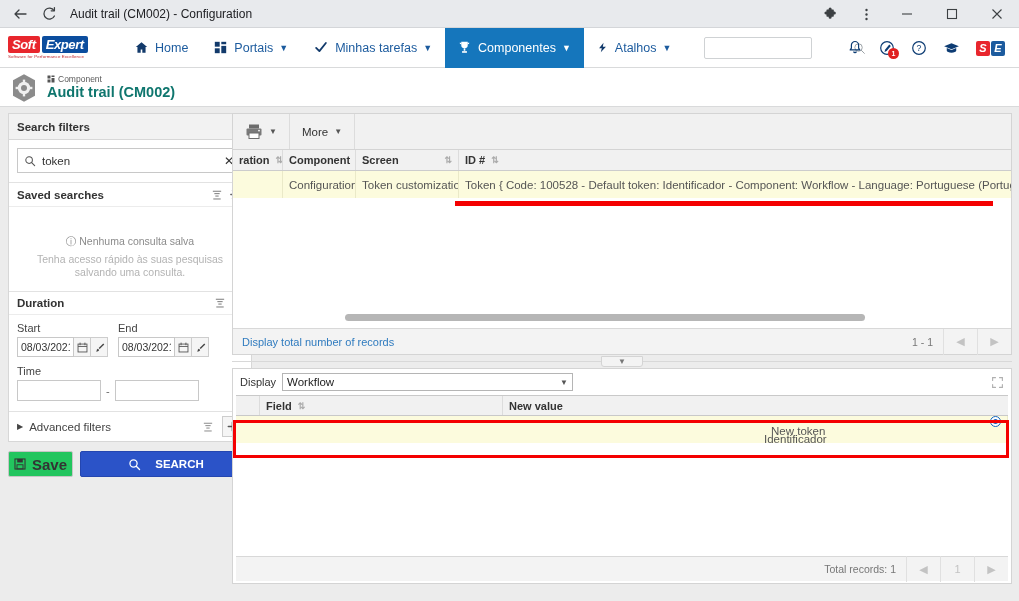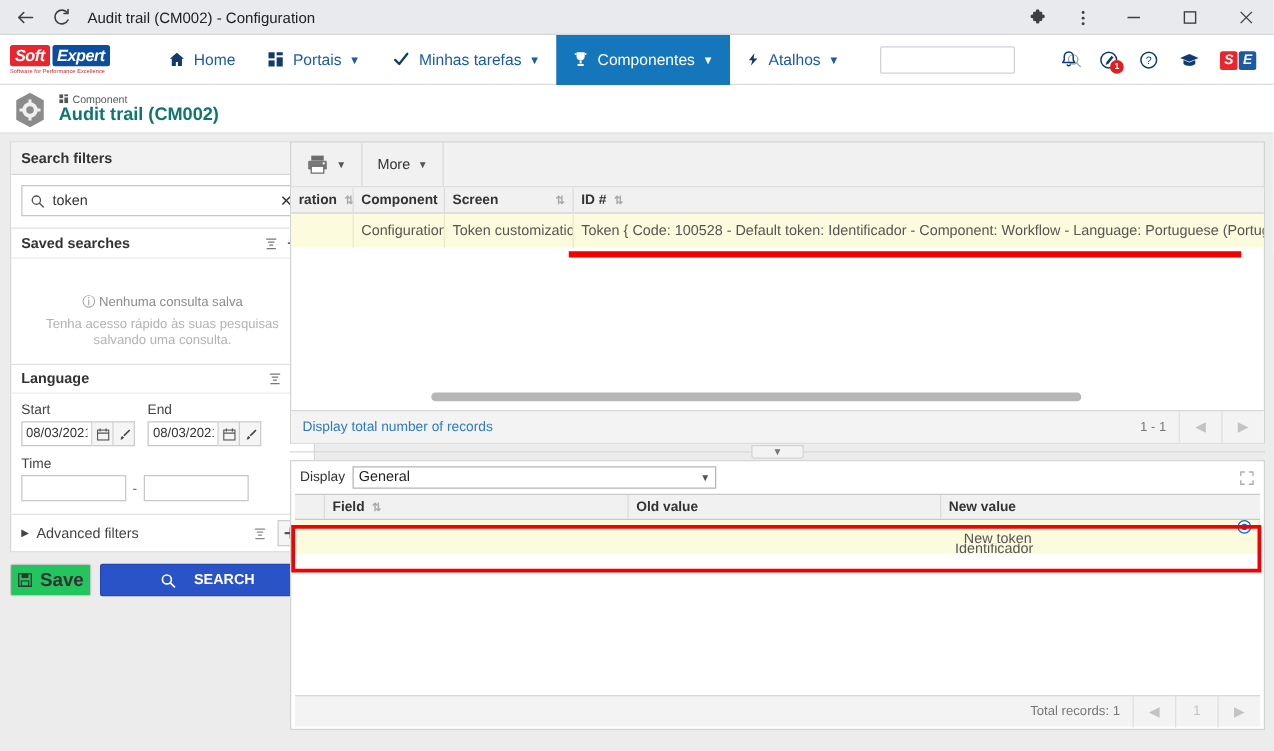--- a/index.html
+++ b/index.html
@@ -486,21 +486,21 @@
         </div>
         <div class="saved-empty">
           <div class="l1">
             <span>ⓘ</span>
             <span>Nenhuma consulta salva</span>
           </div>
           <div class="l2">Tenha acesso rápido às suas pesquisas salvando uma consulta.</div>
         </div>
 
         <div class="sect-hdr" style="border-top:1px solid #e2e2e2;">
-          <span class="t">Language</span>
+          <span class="t">Duration</span>
           <span class="sect-tools">
             <span>
               <svg width="12" height="12" viewBox="0 0 16 16">
                   <path d="M3 3h10M5 6.2h6M6.3 9.4h3.4" stroke="#777" stroke-width="1.3" stroke-linecap="round"></path>
                   <path d="M3.6 13.3h8.8" stroke="#777" stroke-width="1.3" stroke-linecap="round"></path>
                 </svg>
             </span>
             <span style="font-size:12px;color:#444;">✕</span>
           </span>
         </div>
@@ -668,41 +668,38 @@
       <div class="splitter">
         <div class="line"></div>
         <div class="knob">▼</div>
       </div>
 
       <div class="lower">
         <div class="display-bar">
           <div class="display-left">
             <span class="lab">Display</span>
             <div class="sel">
-              <span>General</span>
+              <span>Workflow</span>
               <span class="arrowbox">▼</span>
             </div>
           </div>
           <span class="expand-ico">
             <svg width="13" height="13" viewBox="0 0 16 16" fill="none" stroke="#b0b0b0" stroke-width="1.4" stroke-linecap="round">
               <path d="M2 5.5V2h3.5M14 5.5V2h-3.5M2 10.5V14h3.5M14 10.5V14h-3.5"></path>
             </svg>
           </span>
         </div>
 
         <div class="lgrid">
           <div class="lgrid-hdr">
             <div class="lh" style="width:24px;border-right:1px solid #dcdcdc;"></div>
             <div class="lh" style="width:243px;">
               <span>Field</span>
               <span class="sortico">⇅</span>
             </div>
-            <div class="lh" style="width:250px;">
-              <span>Old value</span>
-            </div>
             <div class="lh" style="flex:1;border-right:none;">
               <span>New value</span>
             </div>
           </div>
           <div class="lrow">
             <div class="radio-cell">
               <span class="radio"></span>
             </div>
             <div class="lc" style="width:243px;">New token</div>
             <div class="lc" style="width:250px;">Identificador</div>

